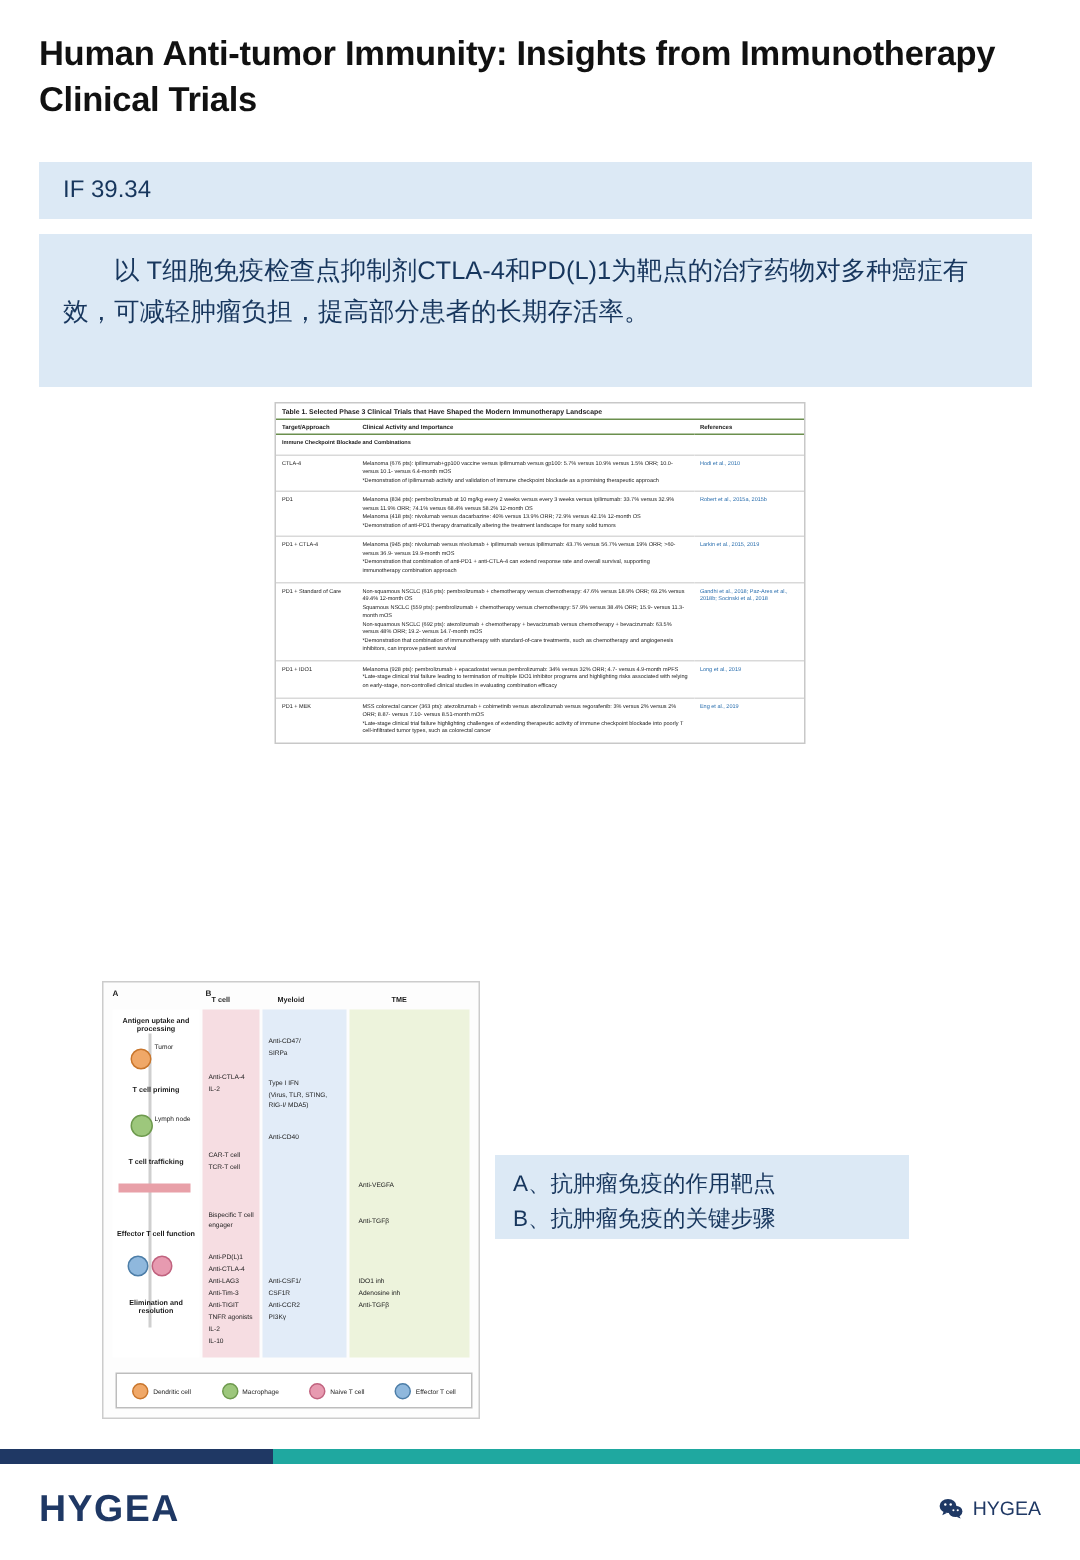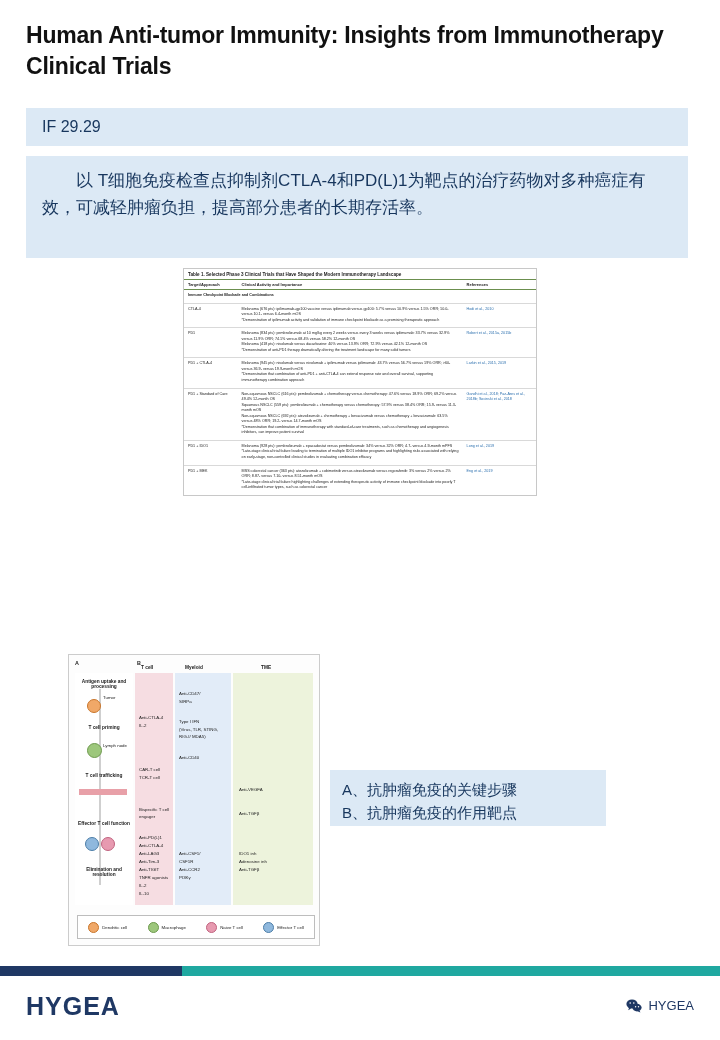--- a/index.html
+++ b/index.html
@@ -251,21 +251,21 @@
   .wechat svg { margin-right: 6px; }
 </style>
 </head>
 <body>
 
 <div class="slide">
 
   <div class="title">Human Anti-tumor Immunity: Insights from Immunotherapy Clinical Trials</div>
 
   <div class="journal-bar">
-    <span>IF 29.29</span>
+    <span>IF 39.34</span>
   </div>
 
   <div class="summary">以 T细胞免疫检查点抑制剂CTLA-4和PD(L)1为靶点的治疗药物对多种癌症有效，可减轻肿瘤负担，提高部分患者的长期存活率。</div>
 
   <div class="table-fig">
     <div class="tcap">Table 1. Selected Phase 3 Clinical Trials that Have Shaped the Modern Immunotherapy Landscape</div>
     <table class="pt">
       <thead>
         <tr>
           <th class="col-a">Target/Approach</th>
@@ -397,22 +397,22 @@
         <span>Naive T cell</span>
       </div>
       <div>
         <span class="dot cell-blue"></span>
         <span>Effector T cell</span>
       </div>
     </div>
   </div>
 
   <div class="bullets">
-    <div>A、抗肿瘤免疫的关键步骤</div>
-    <div>B、抗肿瘤免疫的作用靶点</div>
+    <div>A、抗肿瘤免疫的作用靶点</div>
+    <div>B、抗肿瘤免疫的关键步骤</div>
   </div>
 
   <div class="footer-band">
     <div class="band-dark"></div>
     <div class="band-teal"></div>
   </div>
 
   <div class="footer">
     <div class="brand">HYGEA</div>
     <div class="wechat">

